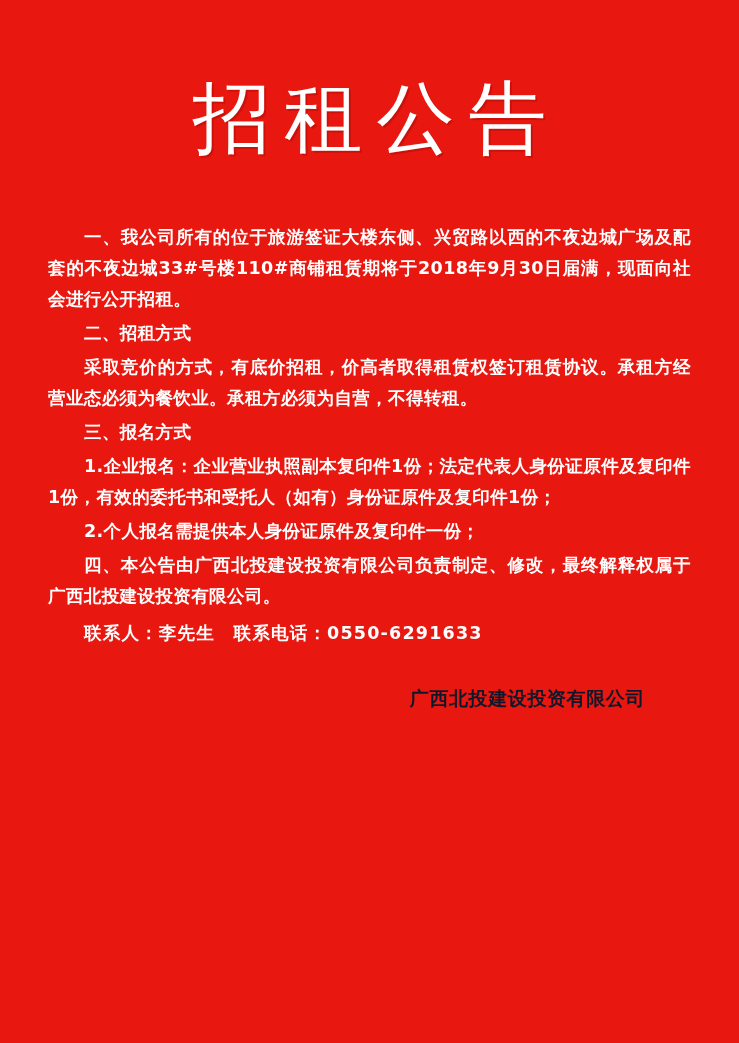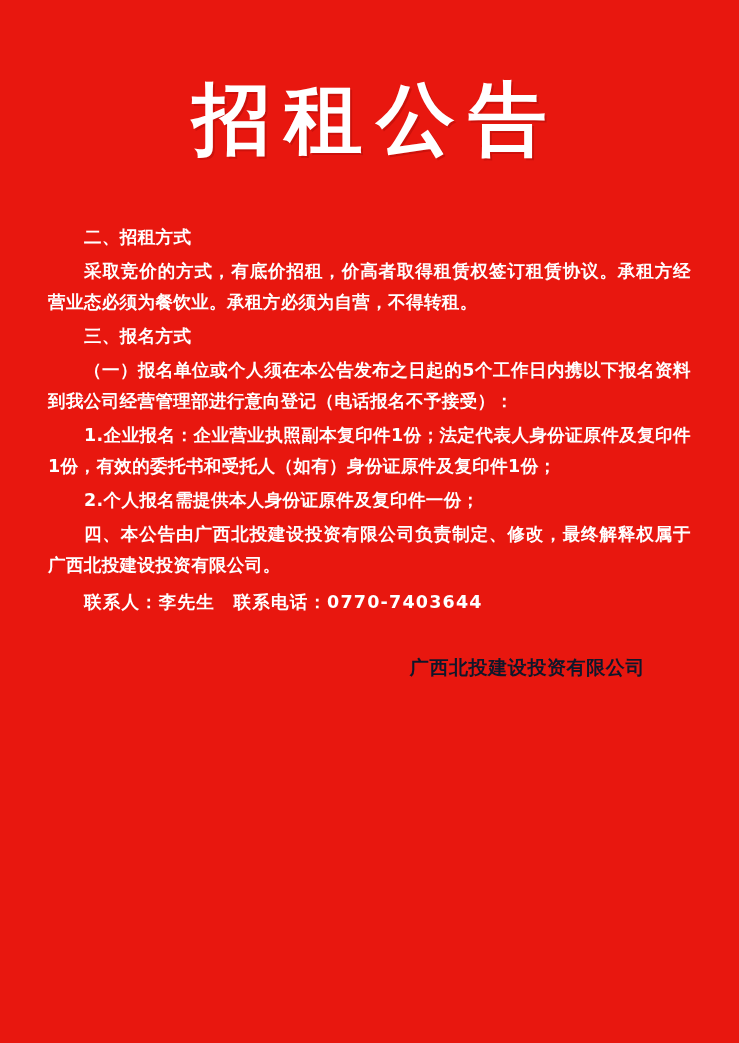--- a/index.html
+++ b/index.html
@@ -28,21 +28,21 @@
     bottom: 0;
     padding: 0 48px;
     box-sizing: border-box;
   }
   .title {
     margin: 0;
     padding-top: 78px;
     text-align: center;
     color: #ffffff;
     font-family: "DejaVu Serif", "Liberation Serif", serif;
-    font-weight: bold;
+    font-weight: normal;
     font-size: 78px;
     letter-spacing: 14px;
     text-indent: 14px;
     line-height: 1.05;
     text-shadow: 2px 2px 0 rgba(120,0,0,0.25);
   }
   .body-block {
     margin-top: 62px;
   }
   p.para {
@@ -83,28 +83,28 @@
 </style>
 </head>
 <body>
 
 <div class="poster">
   <div class="poster-inner">
 
     <h1 class="title">招租公告</h1>
 
     <div class="body-block">
+      <p class="para indent2">一、我公司所有的位于旅游签证大楼东侧、兴贸路以西的不夜边城广场及配套的不夜边城33#号楼110#商铺租赁期将于2018年9月30日届满，现面向社会进行公开招租。</p>
       <p class="para indent2">二、招租方式</p>
       <p class="para indent2">采取竞价的方式，有底价招租，价高者取得租赁权签订租赁协议。承租方经营业态必须为餐饮业。承租方必须为自营，不得转租。</p>
       <p class="para indent2">三、报名方式</p>
-      <p class="para indent2">（一）报名单位或个人须在本公告发布之日起的5个工作日内携以下报名资料到我公司经营管理部进行意向登记（电话报名不予接受）：</p>
       <p class="para indent2">1.企业报名：企业营业执照副本复印件1份；法定代表人身份证原件及复印件1份，有效的委托书和受托人（如有）身份证原件及复印件1份；</p>
       <p class="para indent2">2.个人报名需提供本人身份证原件及复印件一份；</p>
       <p class="para indent2">四、本公告由广西北投建设投资有限公司负责制定、修改，最终解释权属于广西北投建设投资有限公司。</p>
-      <p class="para contact">联系人：李先生　联系电话：0770-7403644</p>
+      <p class="para contact">联系人：李先生　联系电话：0550-6291633</p>
     </div>
 
     <div class="signature">
       <div class="sig-company">广西北投建设投资有限公司</div>
     </div>
 
   </div>
 </div>
 
 </body></html>

